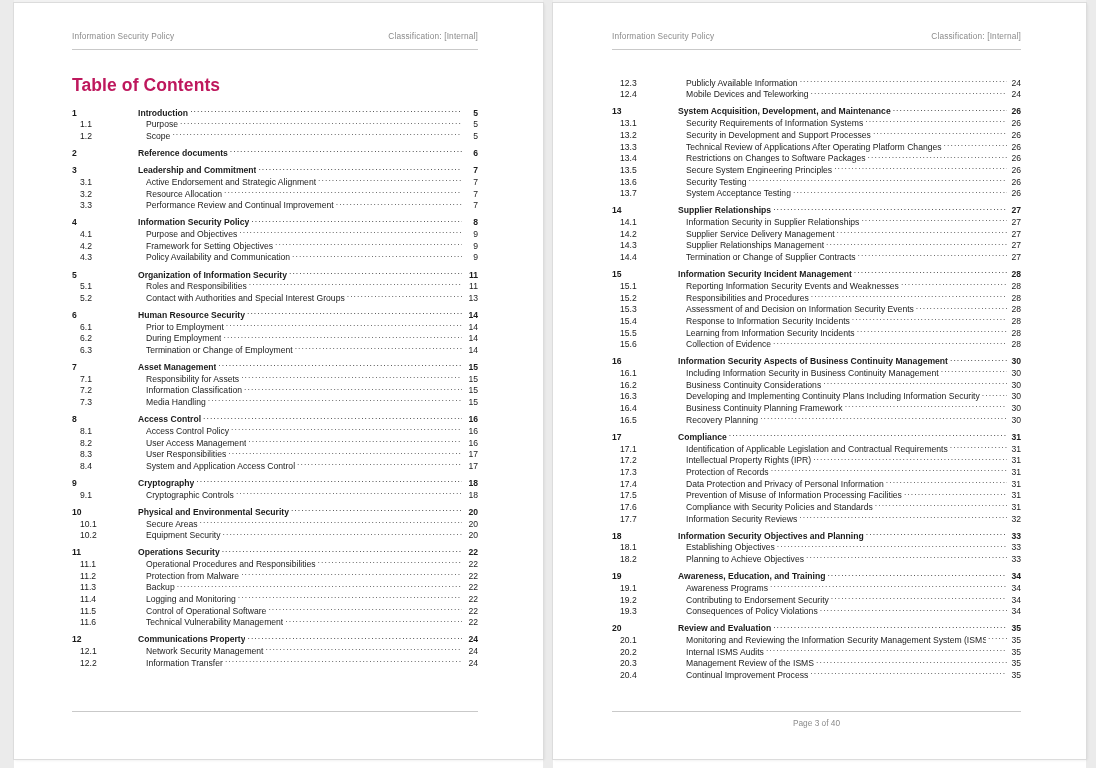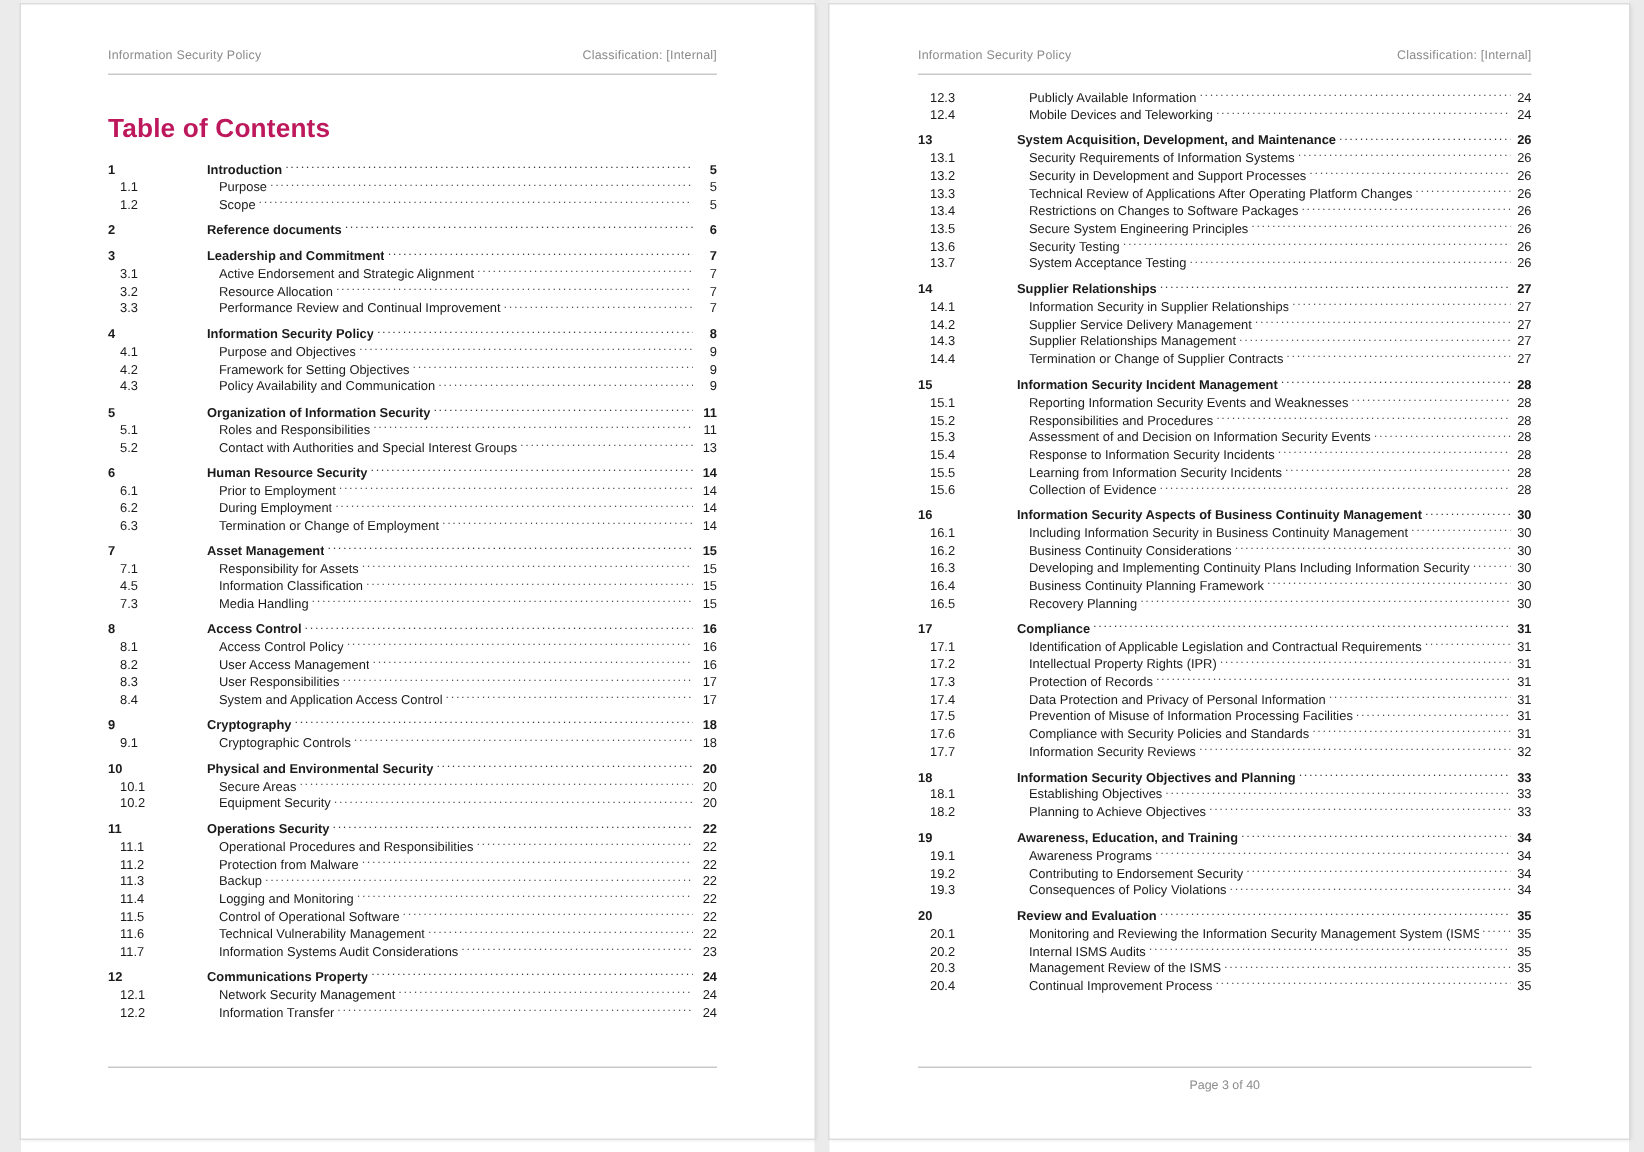--- a/index.html
+++ b/index.html
@@ -102,21 +102,21 @@
     font-weight: bold;
     color: #be185d;
     letter-spacing: .1px;
   }
 
   
   .toc {
     position: absolute;
   }
   .page-left  .toc { left: 58px; top: 101px; width: 406px; }
-  .page-right .toc { left: 59px; top: 53px;  width: 409px; }
+  .page-right .toc { left: 59px; top: 71px;  width: 409px; }
 
   .toc-row {
     display: flex;
     align-items: baseline;
     height: 11.7px;
     line-height: 11.7px;
     font-size: 8.6px;
     color: #1b1b1b;
     white-space: nowrap;
   }
@@ -312,21 +312,21 @@
           <span class="leader"></span>
           <span class="pg">15</span>
         </div>
         <div class="toc-row lvl2">
           <span class="num">7.1</span>
           <span class="label">Responsibility for Assets</span>
           <span class="leader"></span>
           <span class="pg">15</span>
         </div>
         <div class="toc-row lvl2">
-          <span class="num">4.5</span>
+          <span class="num">7.2</span>
           <span class="label">Information Classification</span>
           <span class="leader"></span>
           <span class="pg">15</span>
         </div>
         <div class="toc-row lvl2">
           <span class="num">7.3</span>
           <span class="label">Media Handling</span>
           <span class="leader"></span>
           <span class="pg">15</span>
         </div>
@@ -424,26 +424,20 @@
           <span class="num">11.5</span>
           <span class="label">Control of Operational Software</span>
           <span class="leader"></span>
           <span class="pg">22</span>
         </div>
         <div class="toc-row lvl2">
           <span class="num">11.6</span>
           <span class="label">Technical Vulnerability Management</span>
           <span class="leader"></span>
           <span class="pg">22</span>
-        </div>
-        <div class="toc-row lvl2">
-          <span class="num">11.7</span>
-          <span class="label">Information Systems Audit Considerations</span>
-          <span class="leader"></span>
-          <span class="pg">23</span>
         </div>
         <div class="toc-row lvl1">
           <span class="num">12</span>
           <span class="label">Communications Property</span>
           <span class="leader"></span>
           <span class="pg">24</span>
         </div>
         <div class="toc-row lvl2">
           <span class="num">12.1</span>
           <span class="label">Network Security Management</span>

